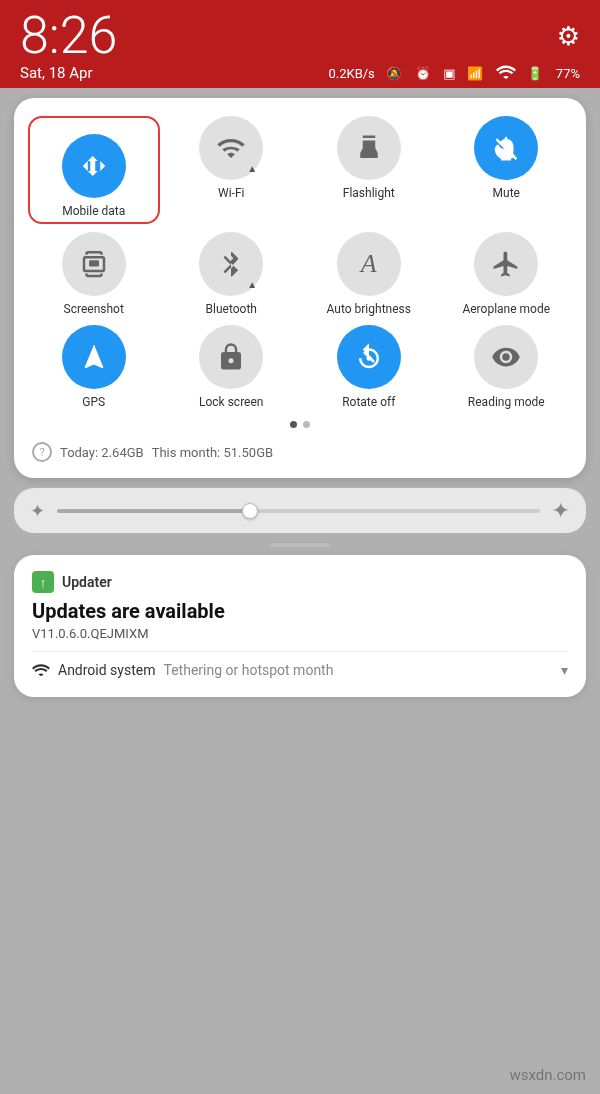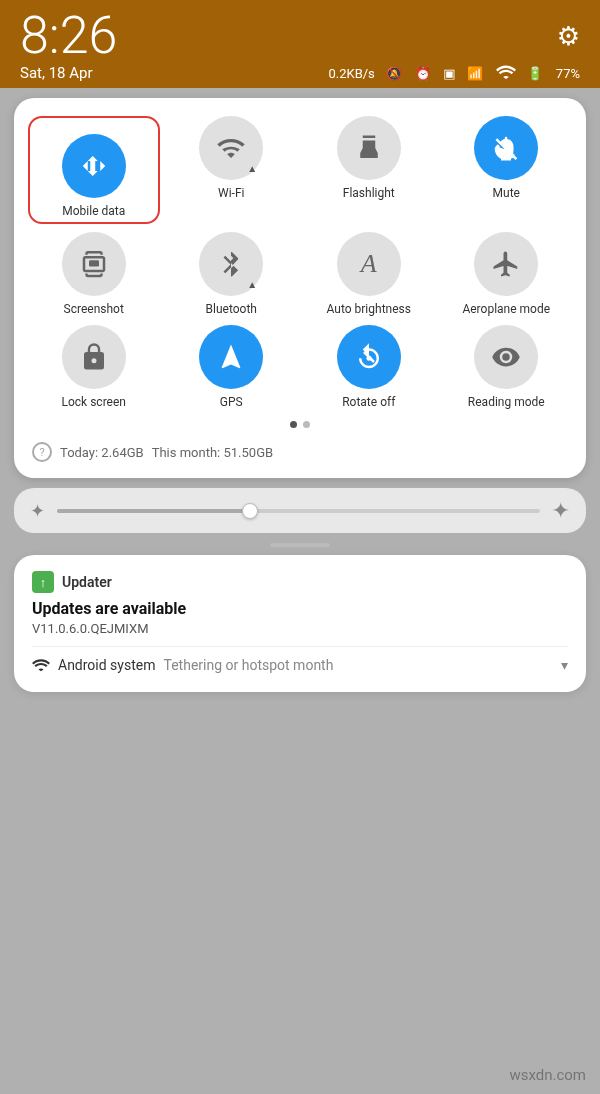--- a/index.html
+++ b/index.html
@@ -6,21 +6,21 @@
     body {
       width: 600px;
       height: 1094px;
       background: #b0b0b0;
       font-family: 'Roboto', Arial, sans-serif;
       overflow: hidden;
       position: relative;
     }
 
     .status-bar {
-      background: #a16207;
+      background: #b91c1c;
       padding: 10px 20px 6px 20px;
       display: flex;
       flex-direction: column;
     }
     .status-top {
       display: flex;
       justify-content: space-between;
       align-items: center;
     }
     .time {
@@ -220,21 +220,21 @@
       color: white;
       font-size: 13px;
       font-weight: bold;
     }
     .notif-app-name {
       font-size: 14px;
       font-weight: 600;
       color: #333;
     }
     .notif-title {
-      font-size: 16px;
+      font-size: 20px;
       font-weight: 700;
       color: #111;
       margin-bottom: 3px;
     }
     .notif-body {
       font-size: 13px;
       color: #555;
     }
     .notif-divider {
       height: 1px;
@@ -377,35 +377,35 @@
     <div class="tile">
       <div class="tile-circle">
         <svg class="icon-svg" viewBox="0 0 24 24" fill="#666">
           <path d="M21 16v-2l-8-5V3.5a1.5 1.5 0 00-3 0V9l-8 5v2l8-2.5V19l-2 1.5V22l3.5-1 3.5 1v-1.5L13 19v-5.5l8 2.5z"></path>
         </svg>
       </div>
       <span class="tile-label">Aeroplane mode</span>
     </div>
 
     <div class="tile">
-      <div class="tile-circle">
-        <svg class="icon-svg" viewBox="0 0 24 24" fill="#666">
-          <path d="M18 8h-1V6A5 5 0 007 6v2H6a2 2 0 00-2 2v10a2 2 0 002 2h12a2 2 0 002-2V10a2 2 0 00-2-2zm-6 9a2 2 0 110-4 2 2 0 010 4zm3.1-9H8.9V6A3.1 3.1 0 0115.1 6v2z"></path>
-        </svg>
-      </div>
-      <span class="tile-label">Lock screen</span>
-    </div>
-
-    <div class="tile">
       <div class="tile-circle active-blue">
         <svg class="icon-svg" viewBox="0 0 24 24" fill="white">
           <path d="M12 2L4.5 20.3l.7.7L12 18l6.8 3 .7-.7L12 2z"></path>
         </svg>
       </div>
       <span class="tile-label">GPS</span>
+    </div>
+
+    <div class="tile">
+      <div class="tile-circle">
+        <svg class="icon-svg" viewBox="0 0 24 24" fill="#666">
+          <path d="M18 8h-1V6A5 5 0 007 6v2H6a2 2 0 00-2 2v10a2 2 0 002 2h12a2 2 0 002-2V10a2 2 0 00-2-2zm-6 9a2 2 0 110-4 2 2 0 010 4zm3.1-9H8.9V6A3.1 3.1 0 0115.1 6v2z"></path>
+        </svg>
+      </div>
+      <span class="tile-label">Lock screen</span>
     </div>
 
     <div class="tile">
       <div class="tile-circle active-blue">
         <svg class="icon-svg" viewBox="0 0 24 24" fill="white">
           <path d="M12 5V1L7 6l5 5V7c3.3 0 6 2.7 6 6s-2.7 6-6 6-6-2.7-6-6H4c0 4.4 3.6 8 8 8s8-3.6 8-8-3.6-8-8-8z"></path>
           <circle cx="12" cy="13" r="2" fill="white"></circle>
           <line x1="8" y1="8" x2="16" y2="16" stroke="white" stroke-width="2"></line>
         </svg>
       </div>

